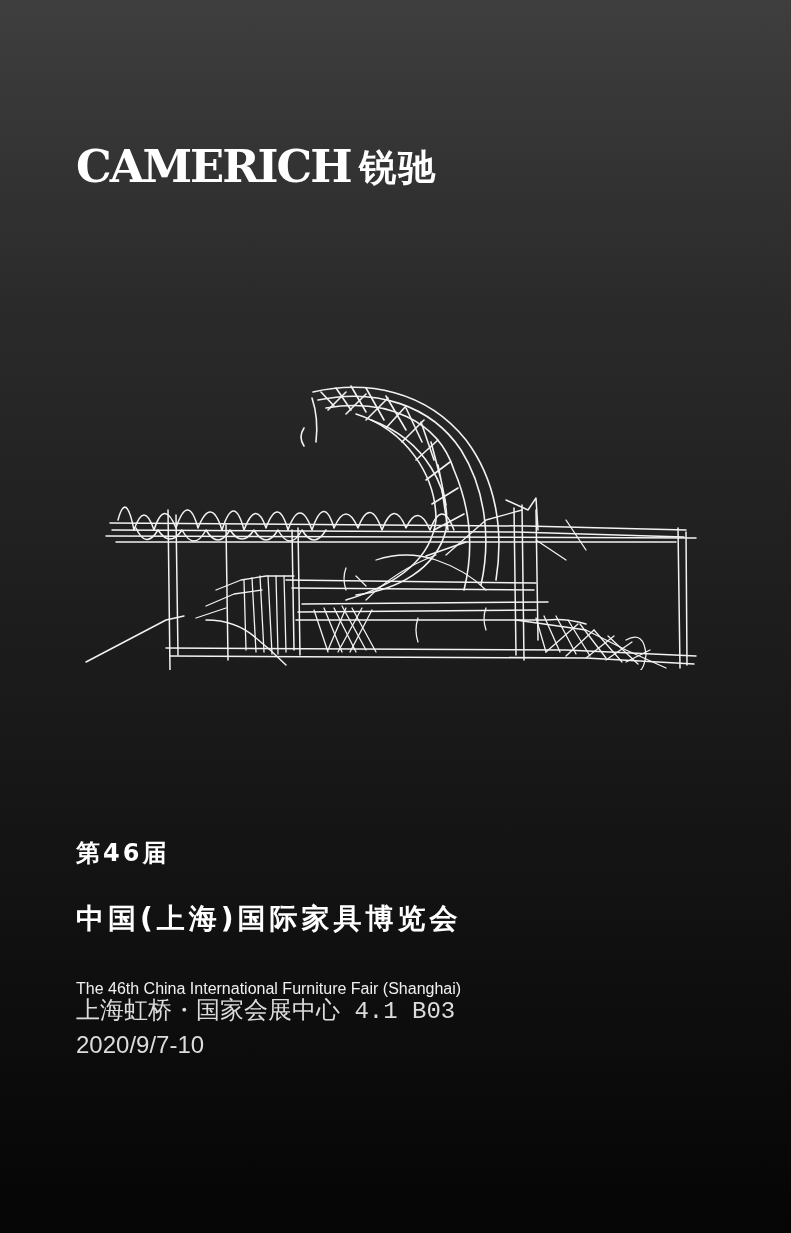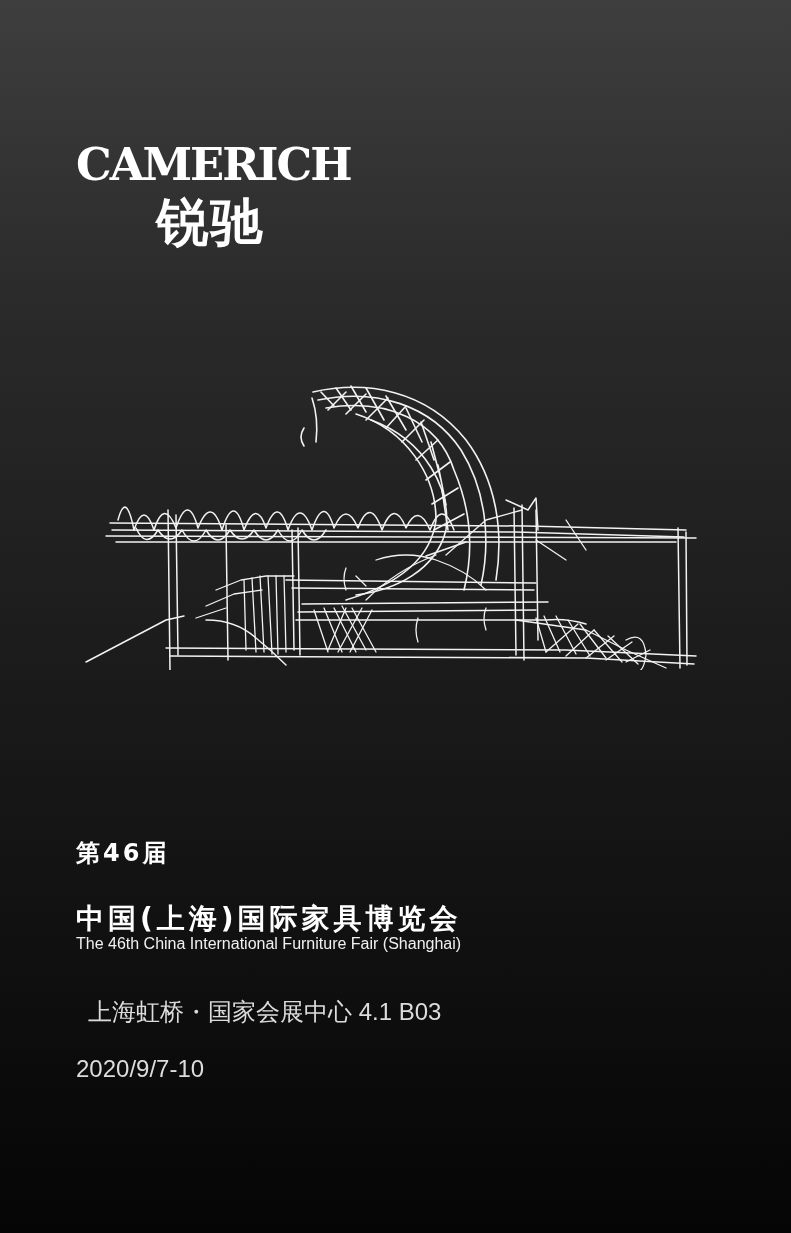--- a/index.html
+++ b/index.html
@@ -16,36 +16,35 @@
       position: relative;
     }
     .logo {
       position: absolute;
       left: 76px;
       top: 143px;
       height: 48px;
       display: flex;
       align-items: center;
       gap: 14px;
-      flex-direction: column;
     }
     .logo-word {
       font-family: "DejaVu Serif", "Liberation Serif", serif;
       font-weight: bold;
       font-size: 44px;
       letter-spacing: -2px;
       color: #ffffff;
       line-height: 1;
       transform: scaleX(1.02);
       transform-origin: left center;
     }
     .logo-cn {
-      font-family: Liberation Mono, monospace;
+      font-family: Liberation Serif, serif;
       font-weight: bold;
-      font-size: 52px;
+      font-size: 37px;
       color: #ffffff;
       line-height: 1;
       letter-spacing: 2px;
       text-align: right;
     }
     .sketch {
       position: absolute;
       left: 66px;
       top: 380px;
       width: 640px;
@@ -68,40 +67,39 @@
       font-size: 28px;
       font-weight: bold;
       letter-spacing: 4px;
       color: #ffffff;
       line-height: 1.2;
       margin-top: 12px;
     }
     .fair-en {
       position: absolute;
       left: 76px;
-      top: 934px;
+      top: 979px;
       font-family: "Liberation Sans", sans-serif;
       font-size: 16px;
       color: #f0f0f0;
       line-height: 1.2;
     }
     .venue {
       position: absolute;
       left: 76px;
       top: 998px;
-      font-family: Liberation Sans, sans-serif;
+      font-family: Liberation Mono, monospace;
       font-size: 24px;
       color: #dcdcdc;
       line-height: 1.2;
-      margin-left: 12px;
     }
     .date {
       position: absolute;
       left: 76px;
-      top: 1055px;
+      top: 1031px;
       font-family: "Liberation Sans", sans-serif;
       font-size: 24px;
       color: #dcdcdc;
       line-height: 1.2;
     }
     .sketch path, .sketch line, .sketch polyline {
       fill: none;
       stroke: #f2f2f2;
       stroke-linecap: round;
       stroke-linejoin: round;

